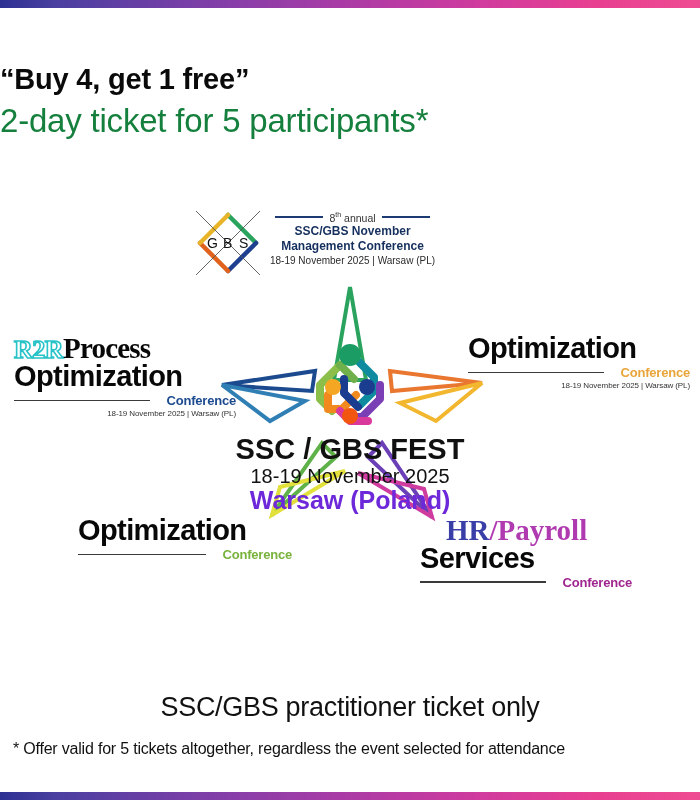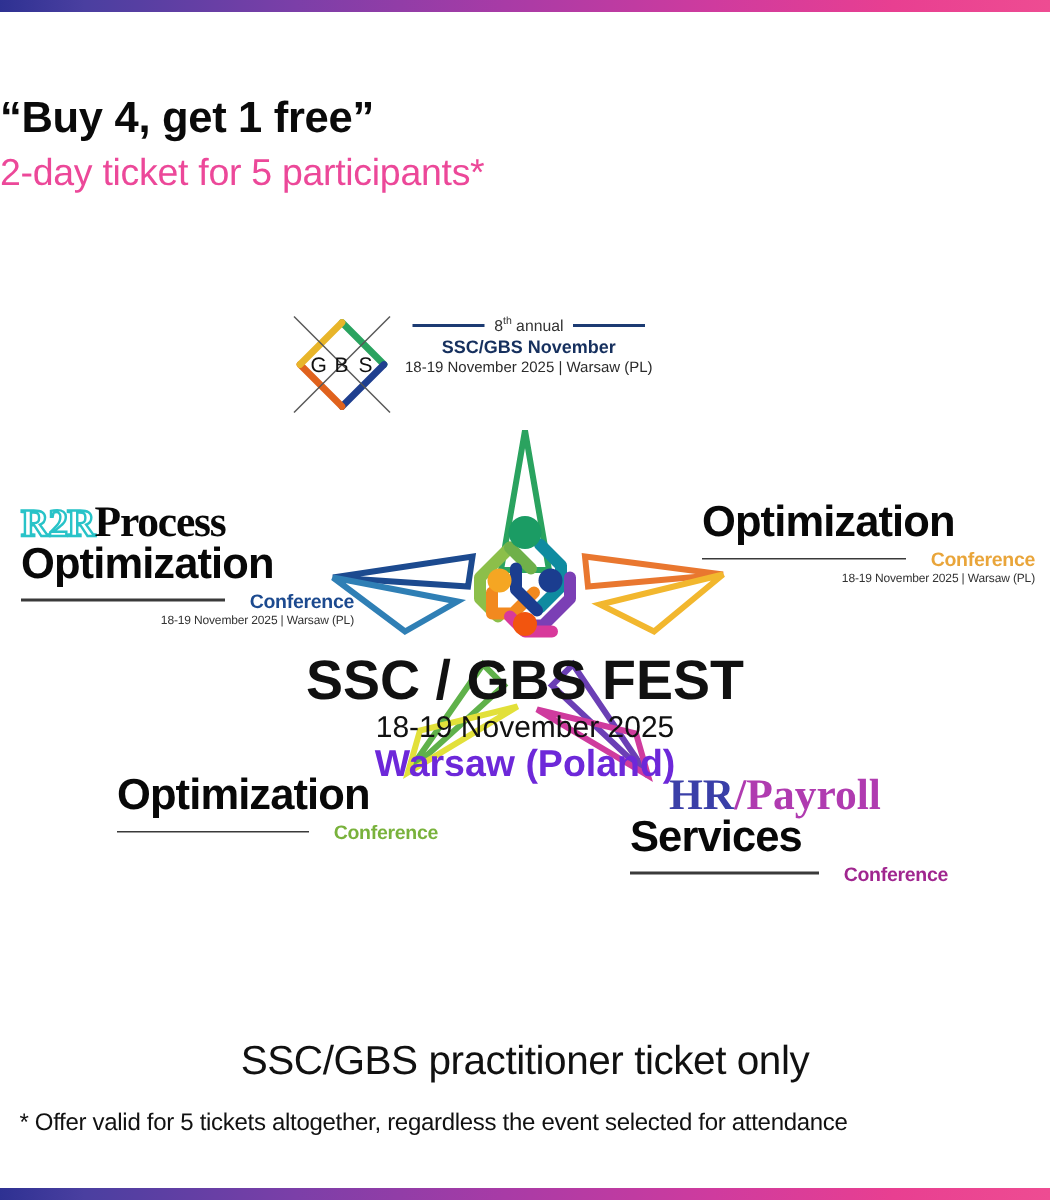--- a/index.html
+++ b/index.html
@@ -18,21 +18,21 @@
   .bar-bottom { bottom:0; }
 
   .headline {
     position:absolute; top:62px; left:0; width:700px; text-align:left;
   }
   .headline .l1 {
     font-size:29px; font-weight:bold; color:#0a0a0a; letter-spacing:-0.2px;
     line-height:1.18;
   }
   .headline .l2 {
-    font-size:25px; font-weight:400; color:#ec4899; letter-spacing:-0.2px;
+    font-size:33px; font-weight:400; color:#15803d; letter-spacing:-0.2px;
     line-height:1.25; margin-top:4px;
   }
 
   .stage { position:absolute; top:195px; left:0; width:700px; height:440px; }
   .arrows { position:absolute; top:0; left:0; }
 
   
   .gbs-block { position:absolute; left:190px; top:10px; width:290px; height:80px;
                display:flex; align-items:flex-start; }
   .gbs-diamond { width:76px; height:76px; position:relative; flex:0 0 76px; }
@@ -40,21 +40,21 @@
   .gbs-annual { display:flex; align-items:center; justify-content:center; gap:6px; }
   .gbs-annual .rule { height:2px; background:#1c3b73; width:48px; }
   .gbs-annual .lbl { font-size:10.5px; color:#333; white-space:nowrap; }
   .gbs-annual .lbl sup { font-size:7px; }
   .gbs-l1, .gbs-l2 { font-size:12px; font-weight:bold; color:#16305e; text-align:center; line-height:1.25; }
   .gbs-date { font-size:10px; color:#2b2b2b; text-align:center; margin-top:1px; white-space:nowrap; }
 
   
   .center-logo { position:absolute; left:296px; top:138px; width:108px; height:108px; }
   .center-text { position:absolute; left:0; top:238px; width:700px; text-align:center; }
-  .fest-title { font-size:37px; font-weight:bold; color:#111; letter-spacing:0px; }
+  .fest-title { font-size:29px; font-weight:bold; color:#111; letter-spacing:0px; }
   .fest-date  { font-size:20px; color:#111; margin-top:-1px; }
   .fest-city  { font-size:25px; font-weight:bold; color:#6d28d9; margin-top:-2px; }
 
   
   .logo { position:absolute; }
   .l-r2r { left:14px;  top:140px; width:222px; text-align:left; }
   .l-p2p { left:468px; top:140px; width:222px; text-align:left; }
   .l-o2c { left:78px;  top:322px; width:214px; text-align:left; }
   .l-hrp { left:420px; top:322px; width:212px; text-align:left; }
 
@@ -133,20 +133,21 @@
         <text x="49" y="43" font-family="Liberation Sans, sans-serif" font-size="14" fill="#111">S</text>
       </svg>
     </div>
     <div class="gbs-text">
       <div class="gbs-annual">
         <span class="rule"></span>
         <span class="lbl"><span>8</span><sup>th</sup> <span>annual</span></span>
         <span class="rule"></span>
       </div>
       <div class="gbs-l1">SSC/GBS November</div>
+      <div class="gbs-l2">Management Conference</div>
       <div class="gbs-date">18-19 November 2025 | Warsaw (PL)</div>
     </div>
   </div>
 
   <div class="center-logo">
     <svg width="108" height="108" viewBox="0 0 108 108">
       <g fill="none" stroke-width="8" stroke-linecap="round" stroke-linejoin="round">
 
         <path d="M44 32 L24 52 L24 66 L36 78" stroke="#8cbf4a"></path>
         <path d="M44 32 L58 46" stroke="#6fb04a"></path>

